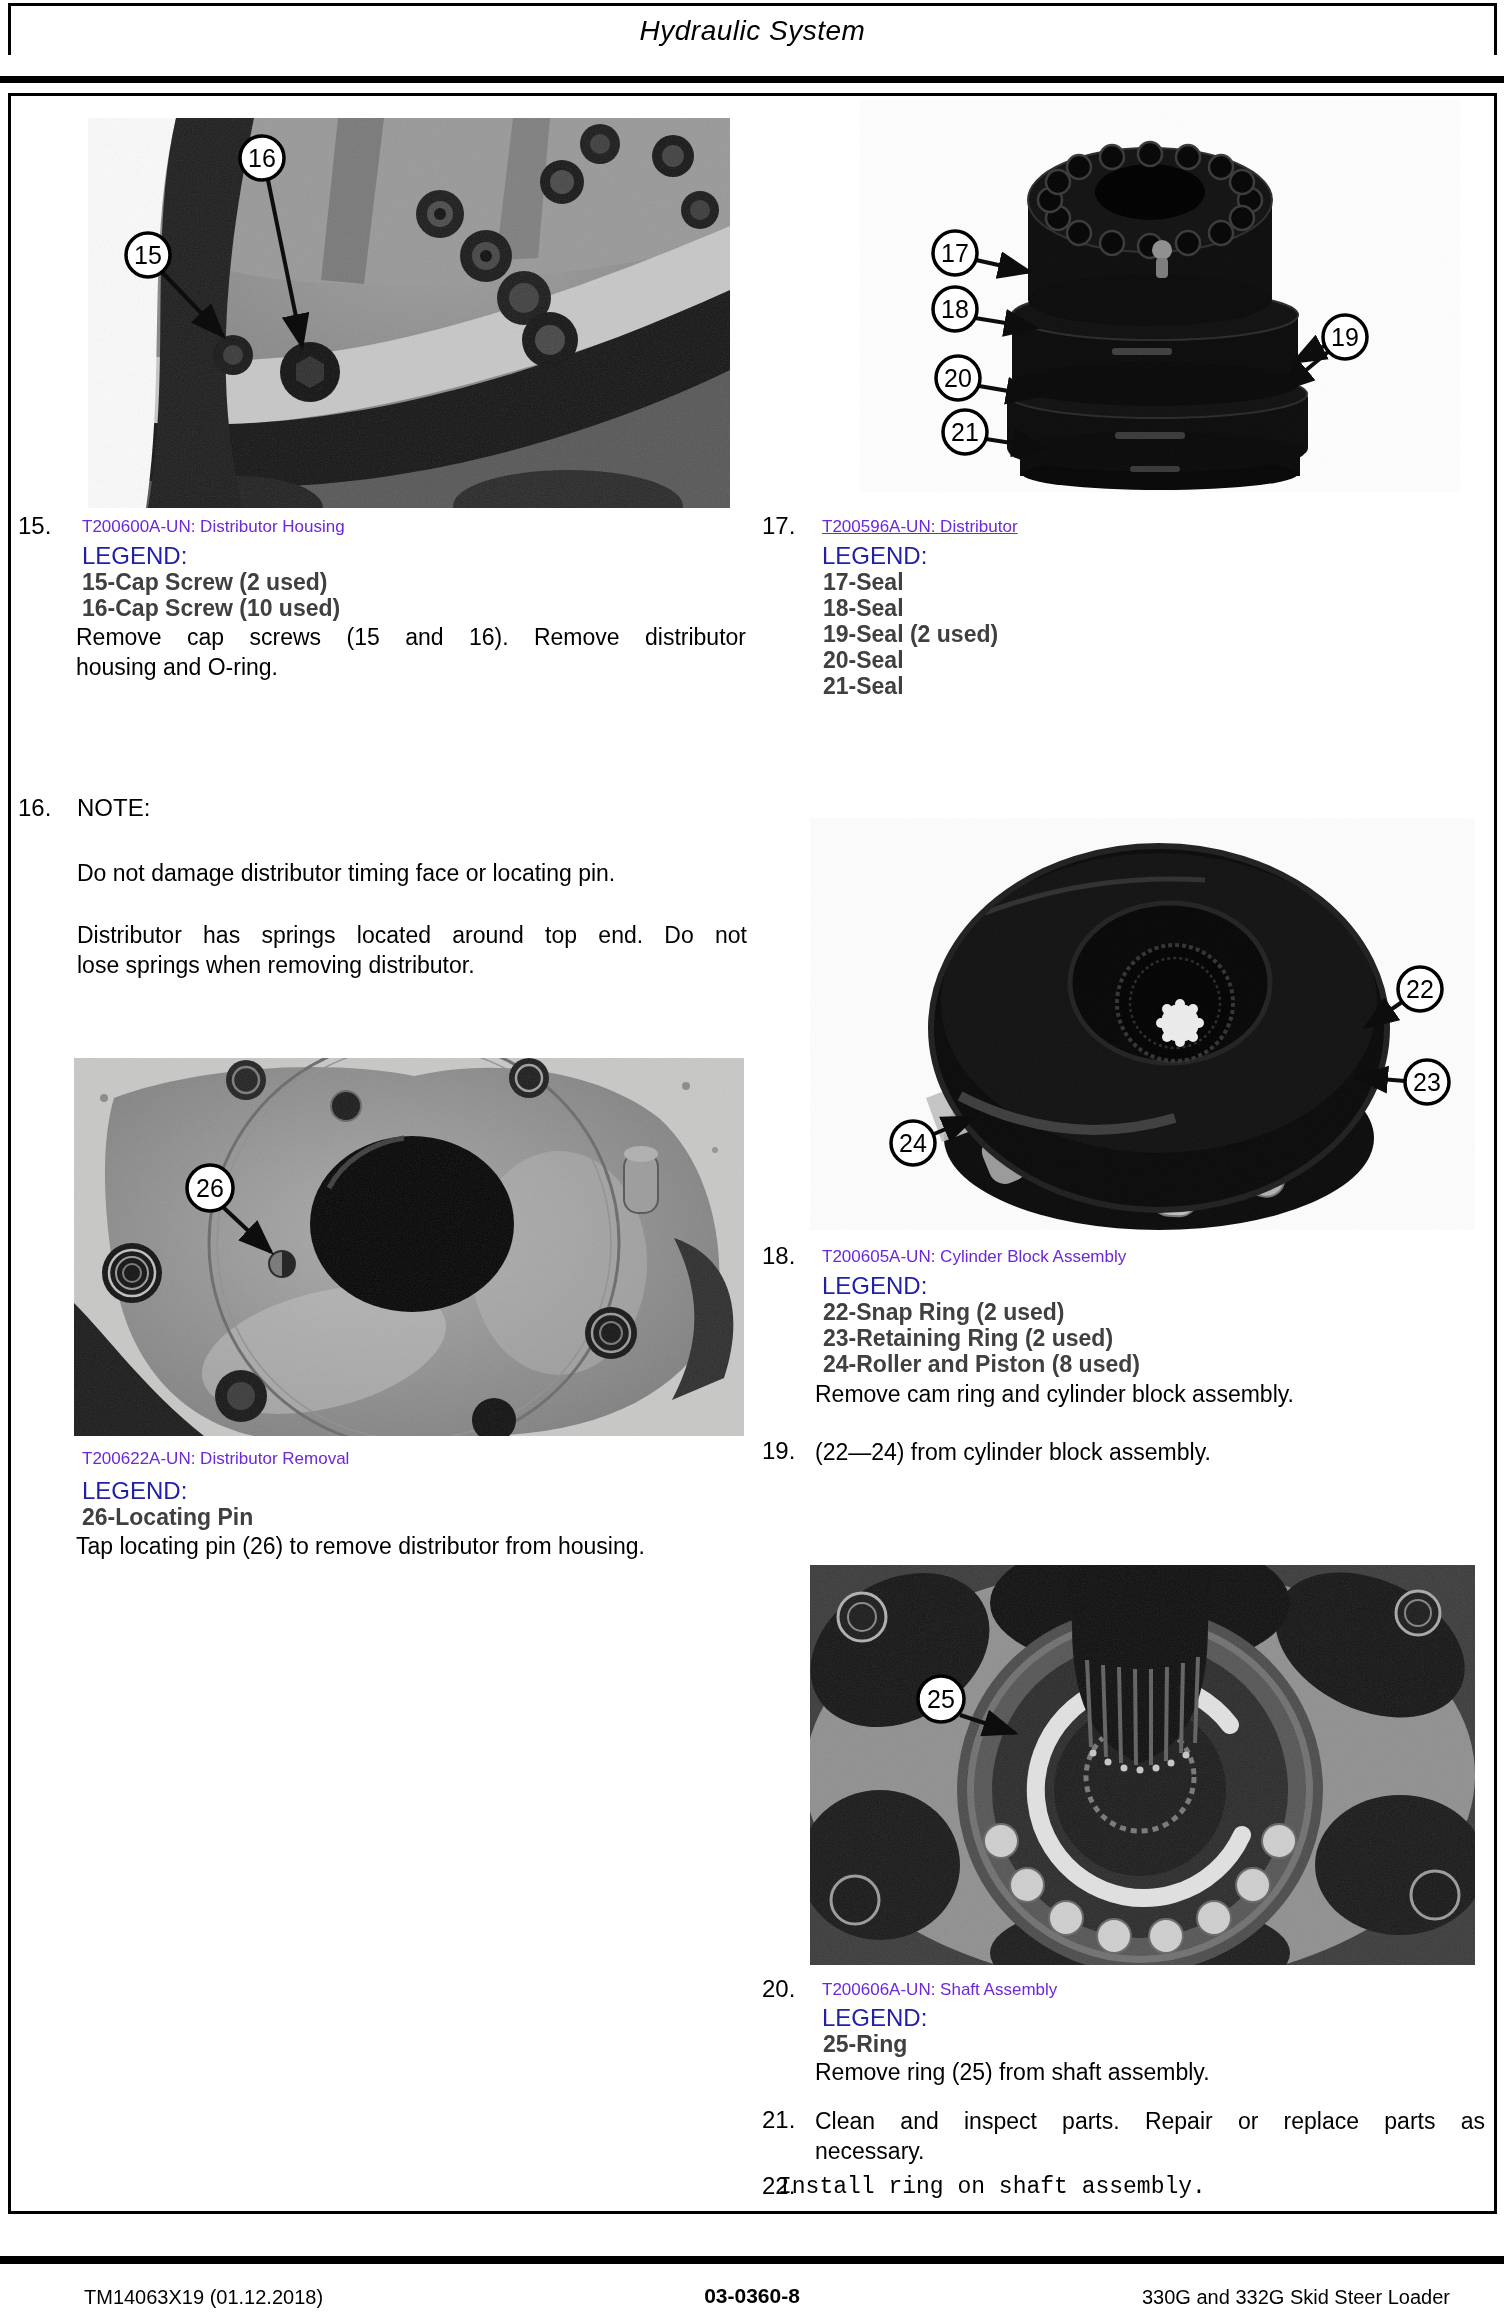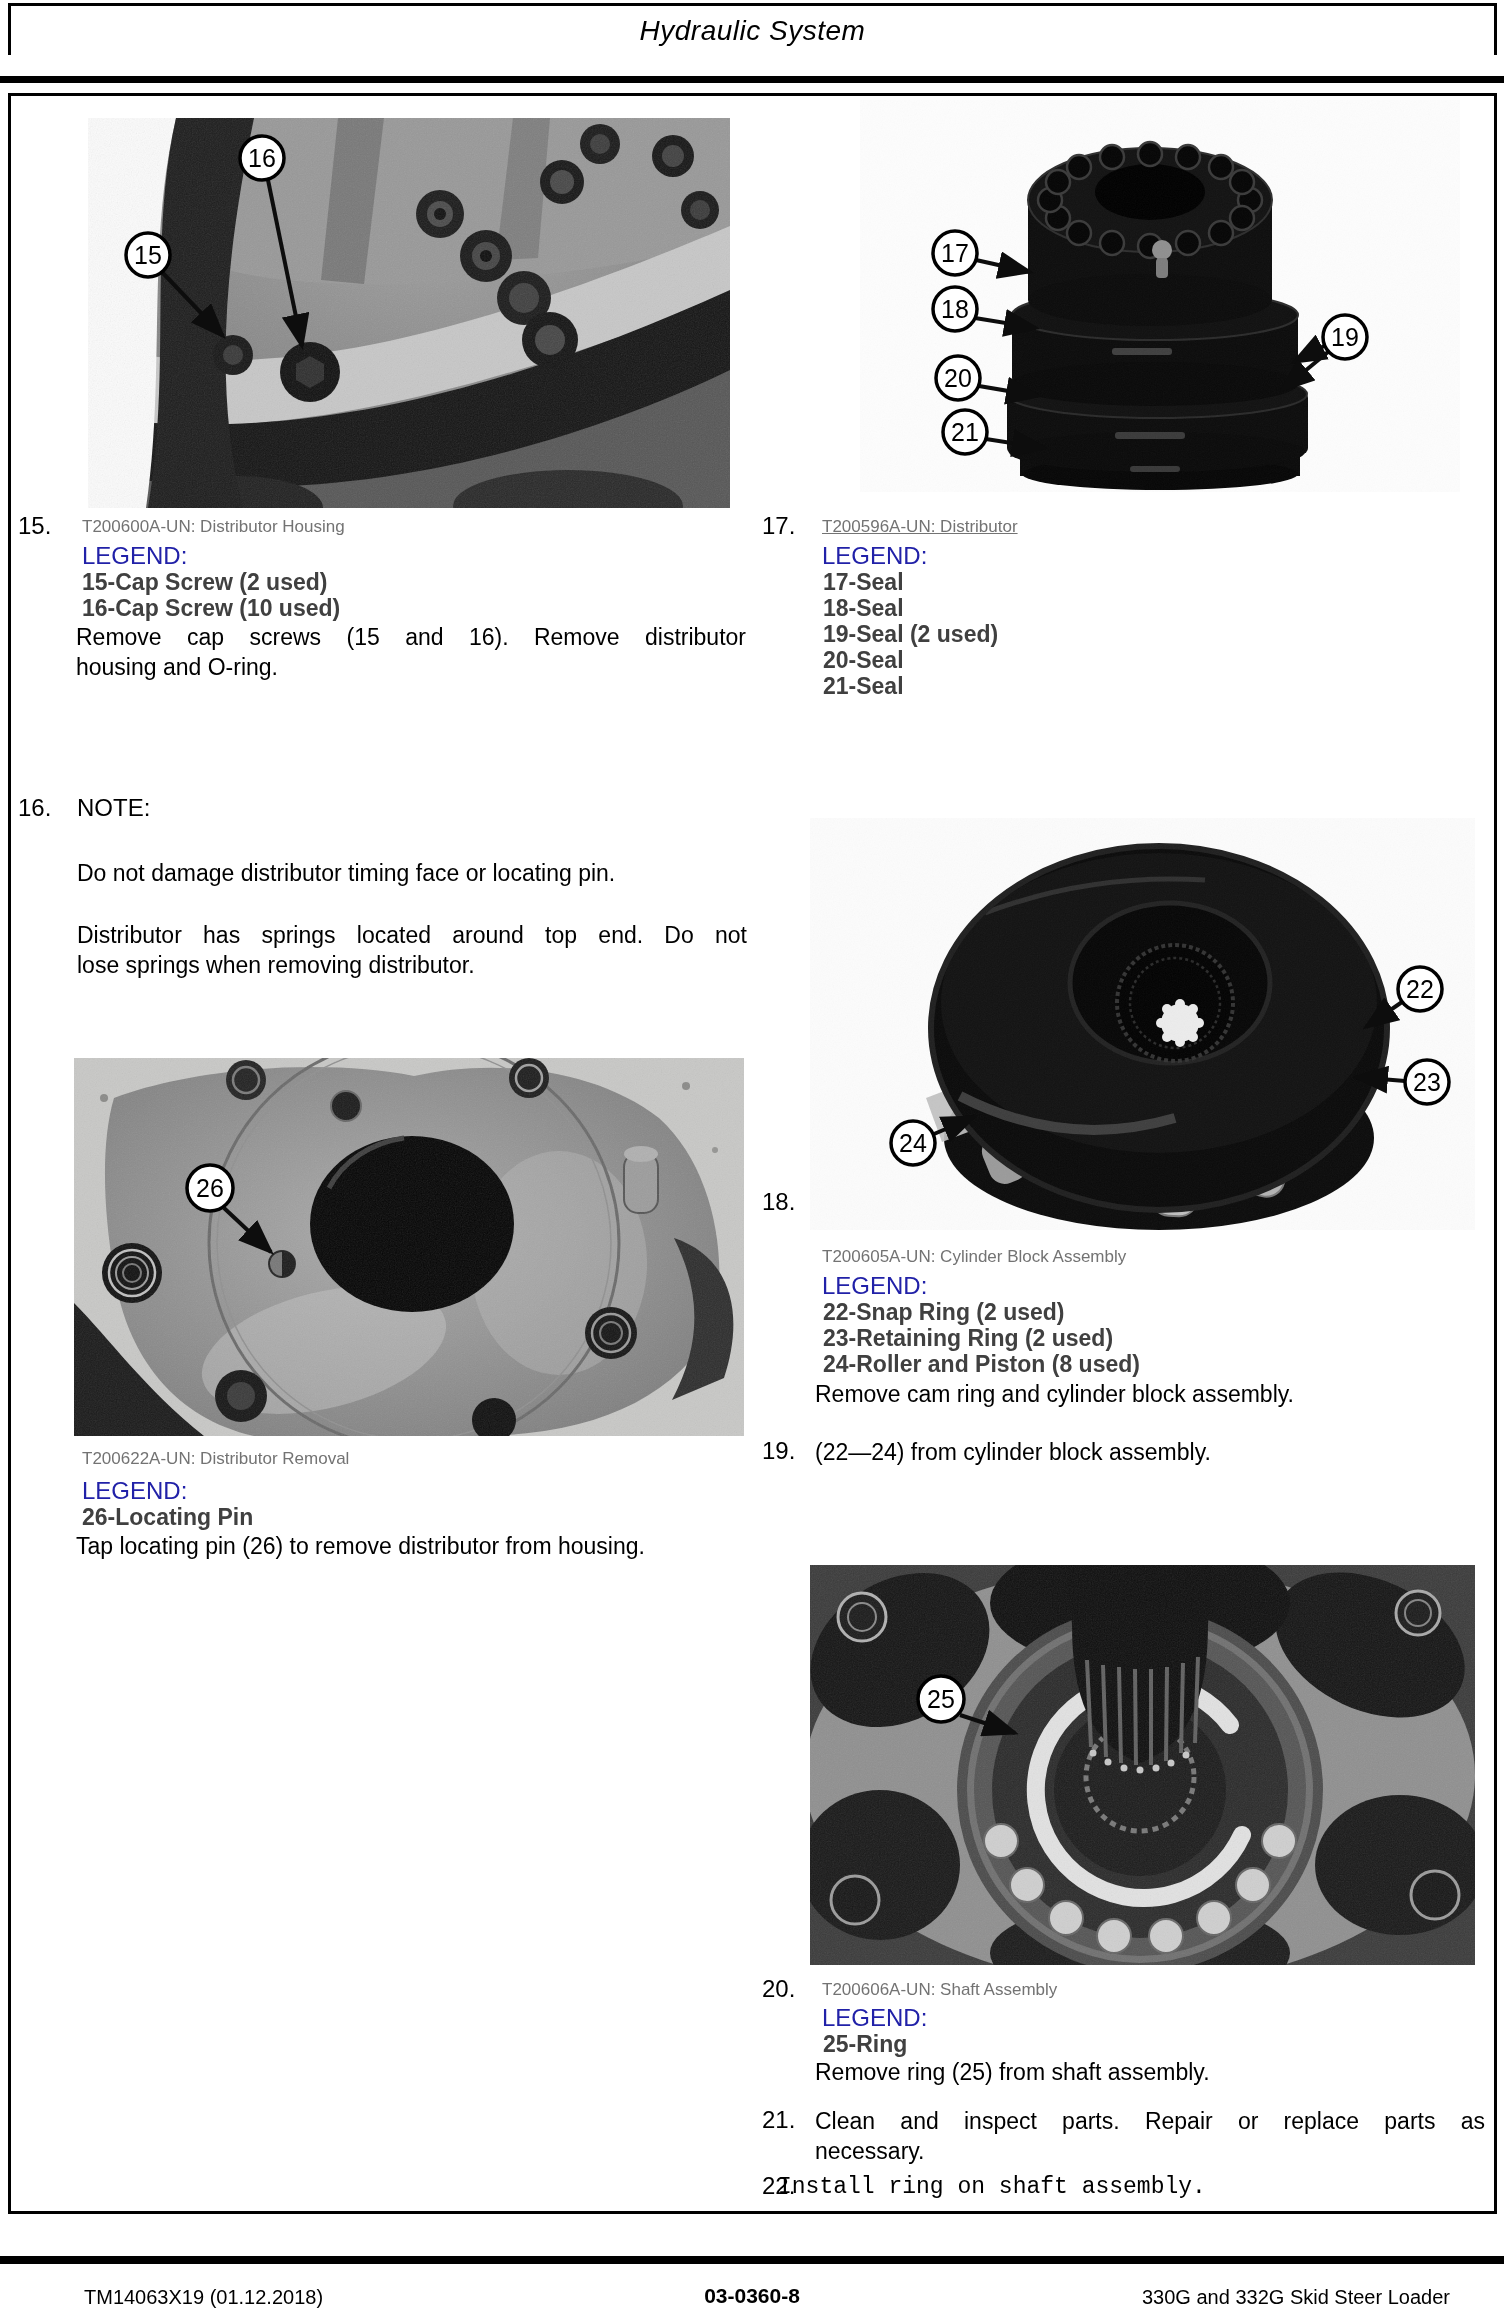--- a/index.html
+++ b/index.html
@@ -6,21 +6,21 @@
   .page{position:relative;width:1504px;height:2320px;background:#ffffff;
         font-family:"Liberation Sans",sans-serif;color:#000;overflow:hidden;margin:0 auto;}
   .abs{position:absolute;}
   .header-box{left:8px;top:3px;width:1489px;height:52px;border:3px solid #000;border-bottom:none;
               box-sizing:border-box;display:flex;align-items:center;justify-content:center;}
   .page-title{font-size:28px;font-style:italic;letter-spacing:0.5px;}
   .hrule{background:#000;}
   .content-box{left:8px;top:93px;width:1489px;height:2121px;border:3px solid #000;box-sizing:border-box;}
   .num{font-size:24px;}
   .note{font-size:24px;text-align:right;}
-  .caption{font-size:17px;color:#737373;}
+  .caption{font-size:17px;color:#6d28d9;}
   .legend-title{font-size:24px;color:#2121a8;}
   .legend{font-size:23px;font-weight:bold;color:#404040;line-height:26px;}
   .body{font-size:23px;line-height:30px;}
   .jline{text-align:justify;text-align-last:justify;}
   .footer-text{font-size:20px;}
   .footer-center{font-size:21px;font-weight:bold;text-align:center;}
   .photo{position:absolute;}
   svg{display:block;}
   .co-t{font-size:25px;text-anchor:middle;fill:#000;font-family:"Liberation Sans",sans-serif;}
   .co-c{fill:#fff;stroke:#000;stroke-width:3.5px;}
@@ -331,21 +331,21 @@
         <text class="co-t" x="617" y="273">23</text>
       </g>
       <g>
         <line class="co-l" x1="124" y1="316" x2="164" y2="299" marker-end="url(#a3)"></line>
         <circle class="co-c" cx="103" cy="325" r="22"></circle>
         <text class="co-t" x="103" y="334">24</text>
       </g>
     </svg>
   </div>
 
-  <div class="abs num" style="left:762px;top:1188px;">18.</div>
+  <div class="abs num" style="left:762px;top:1242px;">18.</div>
   <div class="abs caption" style="left:822px;top:1247px;">T200605A-UN: Cylinder Block Assembly</div>
   <div class="abs legend-title" style="left:822px;top:1272px;">LEGEND:</div>
   <div class="abs legend" style="left:823px;top:1299px;">
     <div>22-Snap Ring (2 used)</div>
     <div>23-Retaining Ring (2 used)</div>
     <div>24-Roller and Piston (8 used)</div>
   </div>
   <div class="abs body" style="left:815px;top:1379px;width:670px;">
     <div>Remove cam ring and cylinder block assembly.</div>
   </div>

